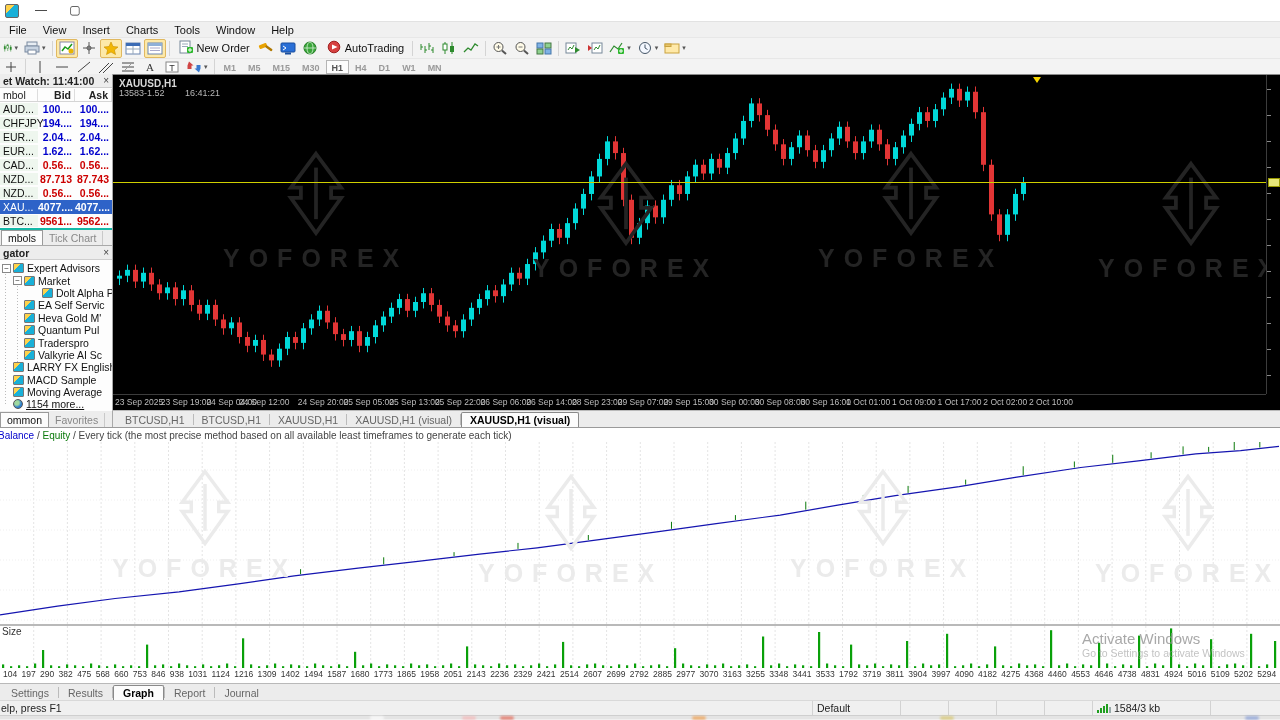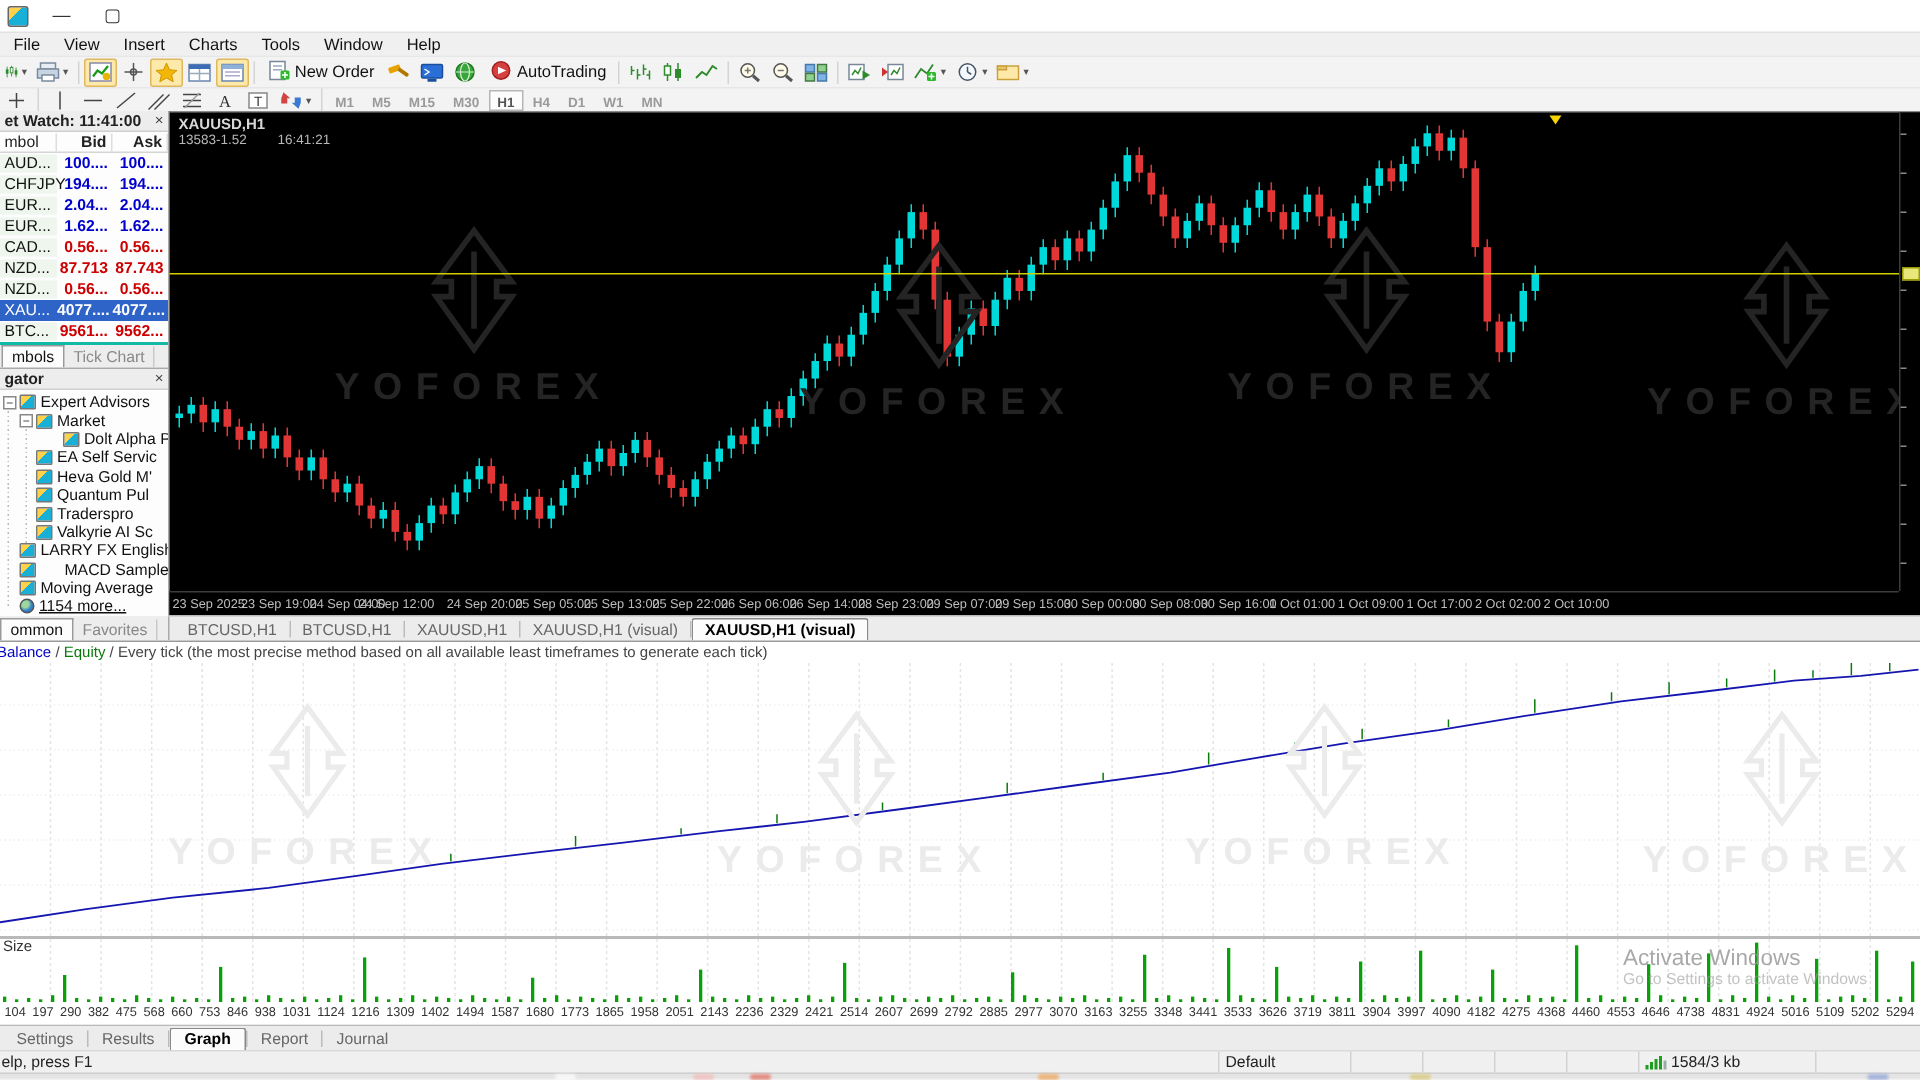--- a/index.html
+++ b/index.html
@@ -483,21 +483,21 @@
             <span class="lbl">Traderspro</span>
           </div>
           <div class="tree-row" style="padding-left: 24px;">
             <span class="ea-ico"></span>
             <span class="lbl">Valkyrie AI Sc</span>
           </div>
           <div class="tree-row" style="padding-left: 13px;">
             <span class="ea-ico"></span>
             <span class="lbl">LARRY FX English</span>
           </div>
-          <div class="tree-row" style="padding-left: 13px; gap: 16px;">
+          <div class="tree-row" style="padding-left: 13px;">
             <span class="ea-ico"></span>
             <span class="lbl">MACD Sample</span>
           </div>
           <div class="tree-row" style="padding-left: 13px;">
             <span class="ea-ico"></span>
             <span class="lbl">Moving Average</span>
           </div>
           <div class="tree-row link" style="padding-left: 13px;">
             <span class="globe-ico"></span>
             <span class="lbl">1154 more...</span>
@@ -1169,21 +1169,21 @@
       <span>2699</span>
       <span>2792</span>
       <span>2885</span>
       <span>2977</span>
       <span>3070</span>
       <span>3163</span>
       <span>3255</span>
       <span>3348</span>
       <span>3441</span>
       <span>3533</span>
-      <span>3626</span>
+      <span>1792</span>
       <span>3719</span>
       <span>3811</span>
       <span>3904</span>
       <span>3997</span>
       <span>4090</span>
       <span>4182</span>
       <span>4275</span>
       <span>4368</span>
       <span>4460</span>
       <span>4553</span>

